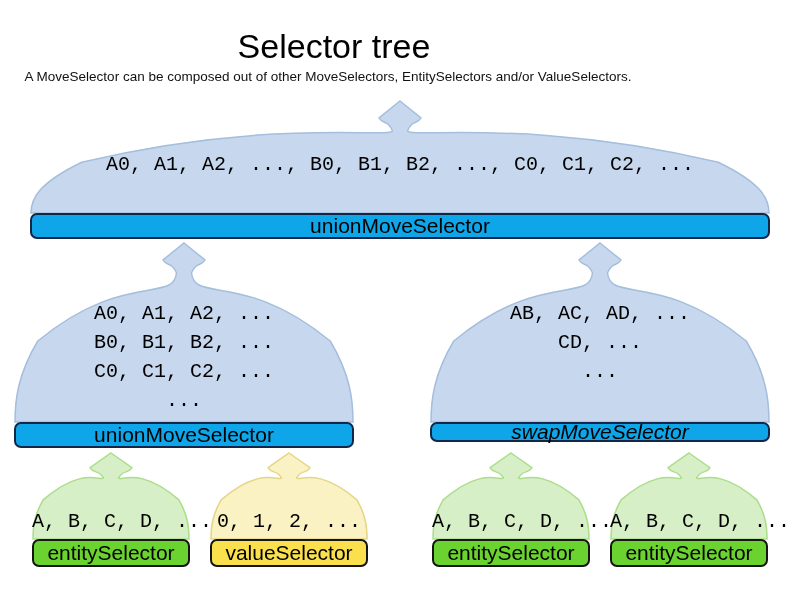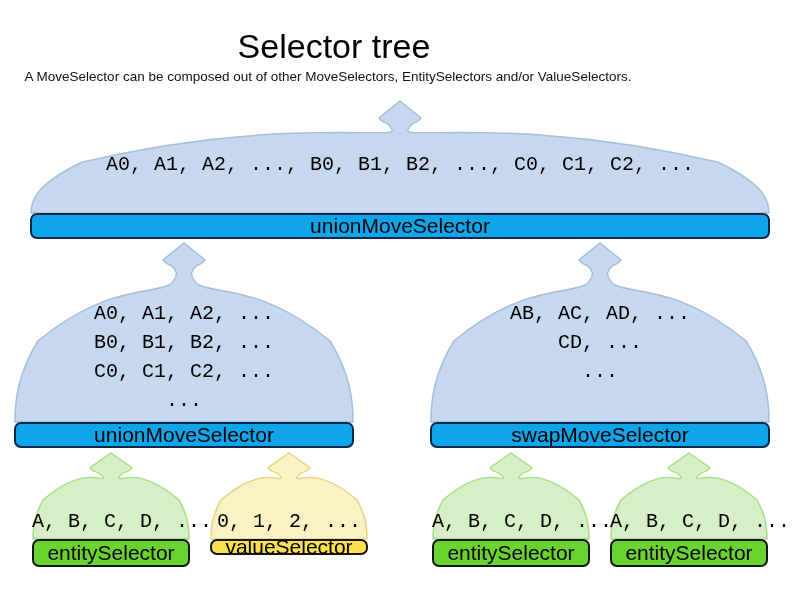--- a/index.html
+++ b/index.html
@@ -69,21 +69,21 @@
 
   <div class="group blue mid" style="left:430px;top:242px;width:340px;height:208px;">
     <svg class="bell" width="340" height="182" viewBox="0 0 340 182">
         <path d="M 170.0 1.0 L 191.0 18.0 C 187.0 25.0, 182.5 19.0, 177.5 31.0 C 180.5 61.2, 231.2 28.8, 316.2 99.0 C 336.6 133.2, 339.0 158.4, 339.0 180.0 L 1.0 180.0 C 1.0 158.4, 3.4 133.2, 23.8 99.0 C 108.8 28.8, 159.5 61.2, 162.5 31.0 C 157.5 19.0, 153.0 25.0, 149.0 18.0 Z"></path>
       </svg>
     <div class="lines" style="top:57px;">
       <div class="line">AB, AC, AD, ...</div>
       <div class="line">CD, ...</div>
       <div class="line">...</div>
     </div>
-    <div class="bar" style="top:180px;height:26px;">
+    <div class="bar" style="top:180px;height:20px;font-style:italic;">
       <span>swapMoveSelector</span>
     </div>
   </div>
 
   <div class="group green" style="left:32px;top:452px;width:158px;height:117px;">
     <svg class="bell" width="158" height="89" viewBox="0 0 158 89">
         <path d="M 79.0 1.0 L 100.0 15.7 C 96.0 22.7, 91.5 16.7, 86.5 26.1 C 89.5 29.6, 107.4 13.9, 146.9 47.9 C 156.4 64.4, 157.0 76.6, 157.0 87.0 L 1.0 87.0 C 1.0 76.6, 1.6 64.4, 11.1 47.9 C 50.6 13.9, 68.5 29.6, 71.5 26.1 C 66.5 16.7, 62.0 22.7, 58.0 15.7 Z"></path>
       </svg>
     <div class="lines" style="top:55px;">
       <div class="line">A, B, C, D, ...</div>
@@ -93,21 +93,21 @@
     </div>
   </div>
 
   <div class="group yellow" style="left:210px;top:452px;width:158px;height:117px;">
     <svg class="bell" width="158" height="89" viewBox="0 0 158 89">
         <path d="M 79.0 1.0 L 100.0 15.7 C 96.0 22.7, 91.5 16.7, 86.5 26.1 C 89.5 29.6, 107.4 13.9, 146.9 47.9 C 156.4 64.4, 157.0 76.6, 157.0 87.0 L 1.0 87.0 C 1.0 76.6, 1.6 64.4, 11.1 47.9 C 50.6 13.9, 68.5 29.6, 71.5 26.1 C 66.5 16.7, 62.0 22.7, 58.0 15.7 Z"></path>
       </svg>
     <div class="lines" style="top:55px;">
       <div class="line">0, 1, 2, ...</div>
     </div>
-    <div class="bar" style="top:87px;height:16px;">
+    <div class="bar" style="top:87px;height:28px;">
       <span>valueSelector</span>
     </div>
   </div>
 
   <div class="group green" style="left:432px;top:452px;width:158px;height:117px;">
     <svg class="bell" width="158" height="89" viewBox="0 0 158 89">
         <path d="M 79.0 1.0 L 100.0 15.7 C 96.0 22.7, 91.5 16.7, 86.5 26.1 C 89.5 29.6, 107.4 13.9, 146.9 47.9 C 156.4 64.4, 157.0 76.6, 157.0 87.0 L 1.0 87.0 C 1.0 76.6, 1.6 64.4, 11.1 47.9 C 50.6 13.9, 68.5 29.6, 71.5 26.1 C 66.5 16.7, 62.0 22.7, 58.0 15.7 Z"></path>
       </svg>
     <div class="lines" style="top:55px;">
       <div class="line">A, B, C, D, ...</div>

